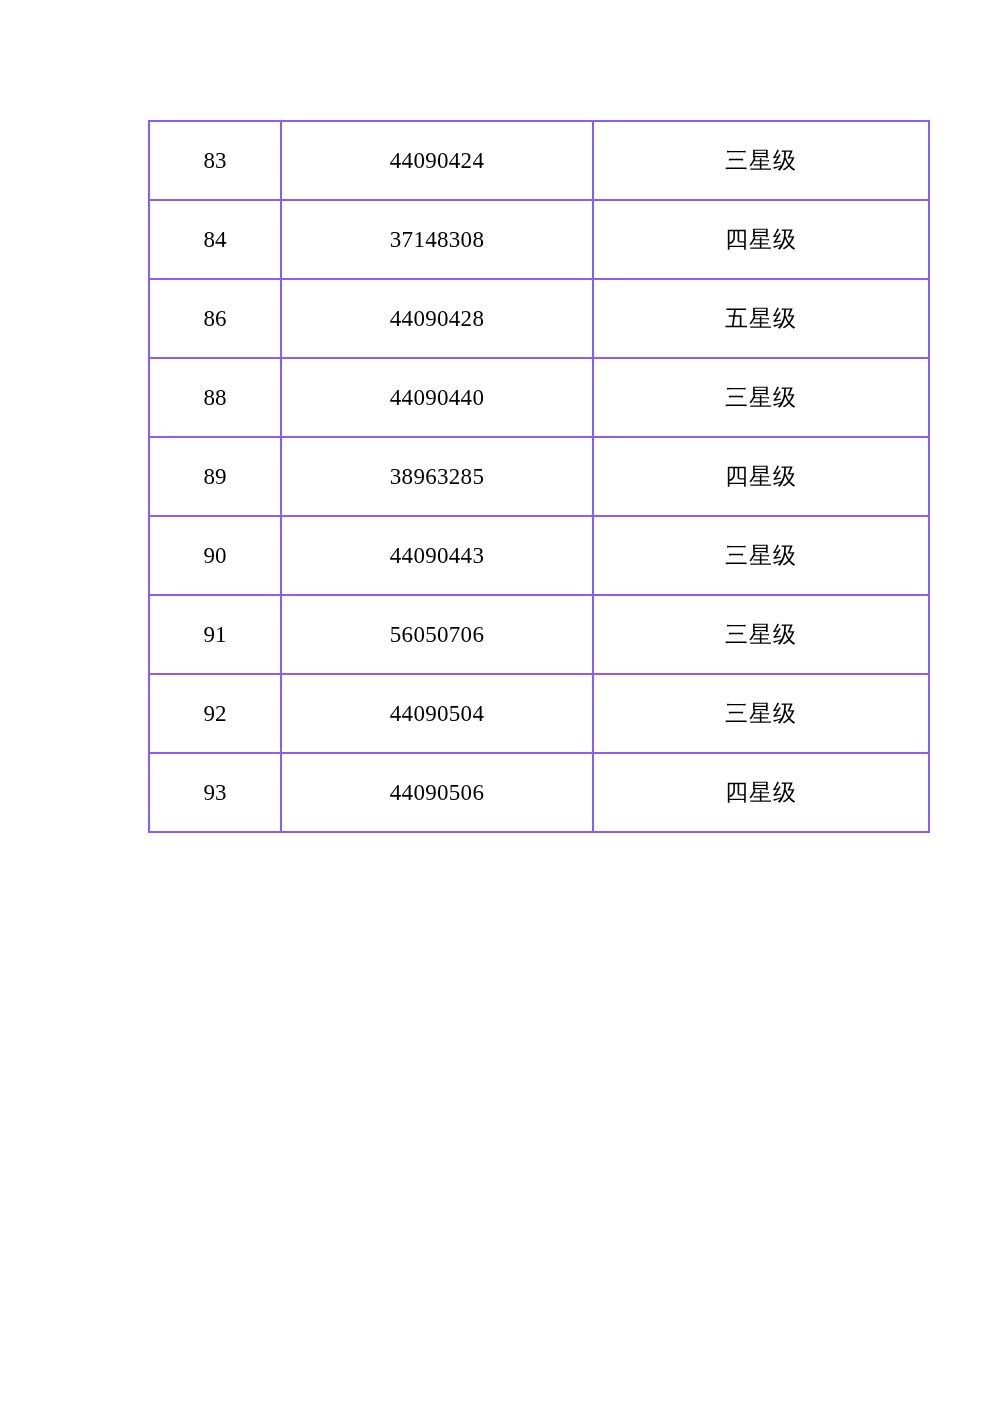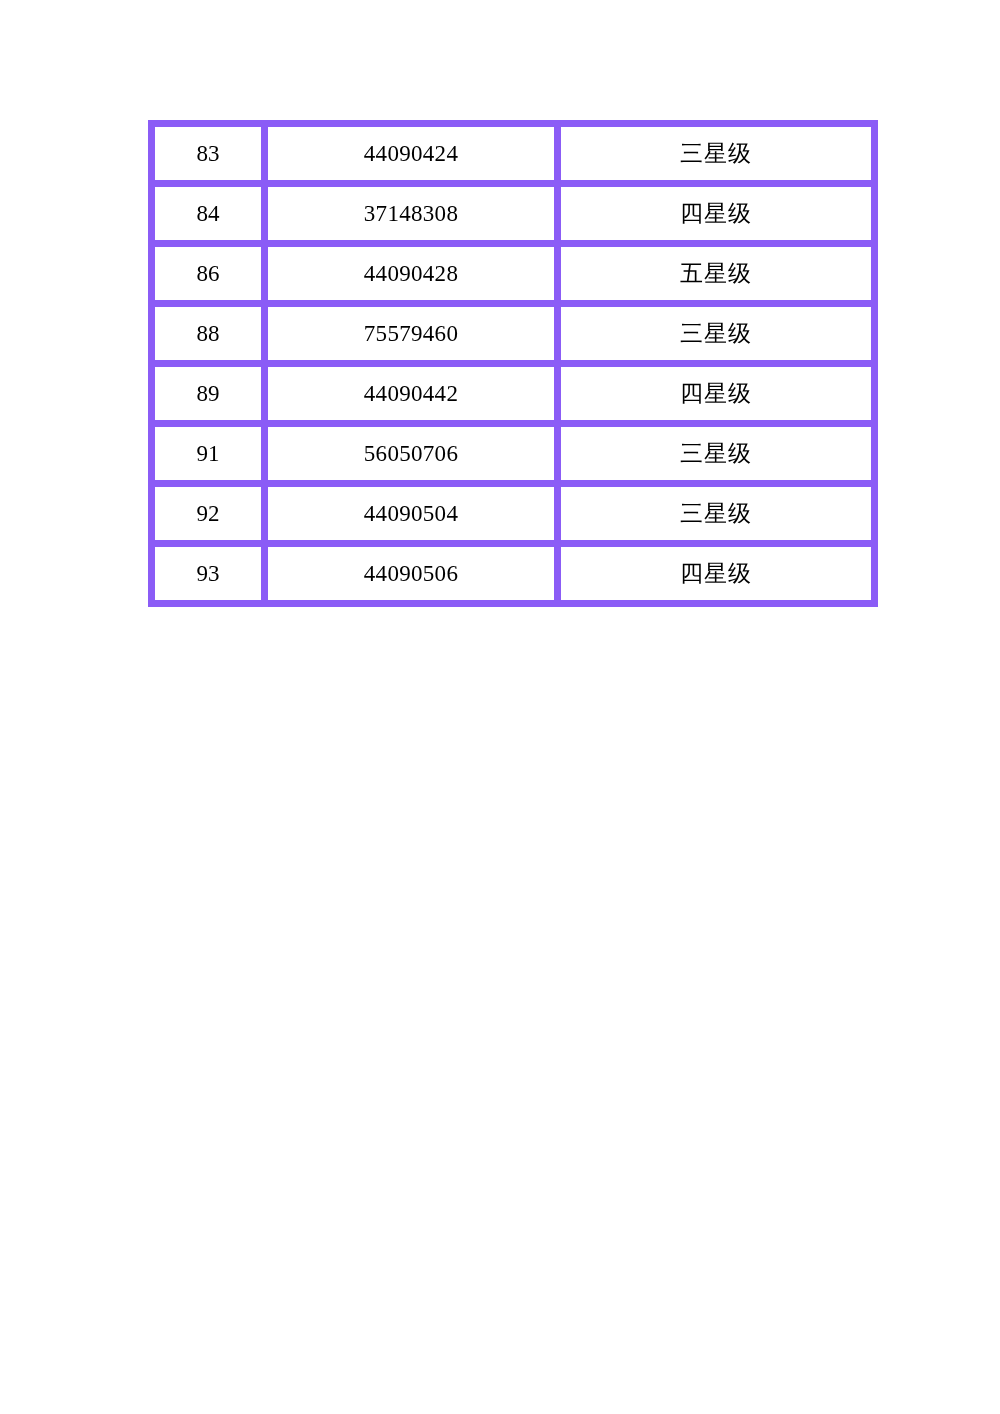--- a/index.html
+++ b/index.html
@@ -25,27 +25,27 @@
   }
   .doc-table {
     position: absolute;
     left: 148px;
     top: 120px;
     width: 702px;
     border-collapse: collapse;
     table-layout: fixed;
   }
   .doc-table td {
-    border: 7px solid #8b5cf6;
+    border: 2px solid #8b5cf6;
     height: 53px;
     text-align: center;
     vertical-align: middle;
     font-size: 23px;
     line-height: 1.2;
-    padding: 0;
+    padding: 12px;
   }
   .col-index { width: 106px; }
   .col-code  { width: 286px; }
   .col-level { width: 310px; }
   .cell-code {
     letter-spacing: 0.3px;
     margin-top: 41px;
   }
   .cell-level {
     font-size: 23px;
@@ -74,30 +74,35 @@
 
       <tr>
         <td class="col-index">86</td>
         <td class="col-code cell-code">44090428</td>
         <td class="col-level cell-level">五星级</td>
       </tr>
 
 
       <tr>
         <td class="col-index">88</td>
-        <td class="col-code cell-code">75579460</td>
+        <td class="col-code cell-code">44090440</td>
         <td class="col-level cell-level">三星级</td>
       </tr>
 
       <tr>
         <td class="col-index">89</td>
-        <td class="col-code cell-code">44090442</td>
+        <td class="col-code cell-code">38963285</td>
         <td class="col-level cell-level">四星级</td>
       </tr>
 
+      <tr>
+        <td class="col-index">90</td>
+        <td class="col-code cell-code">44090443</td>
+        <td class="col-level cell-level">三星级</td>
+      </tr>
 
       <tr>
         <td class="col-index">91</td>
         <td class="col-code cell-code">56050706</td>
         <td class="col-level cell-level">三星级</td>
       </tr>
 
       <tr>
         <td class="col-index">92</td>
         <td class="col-code cell-code">44090504</td>

